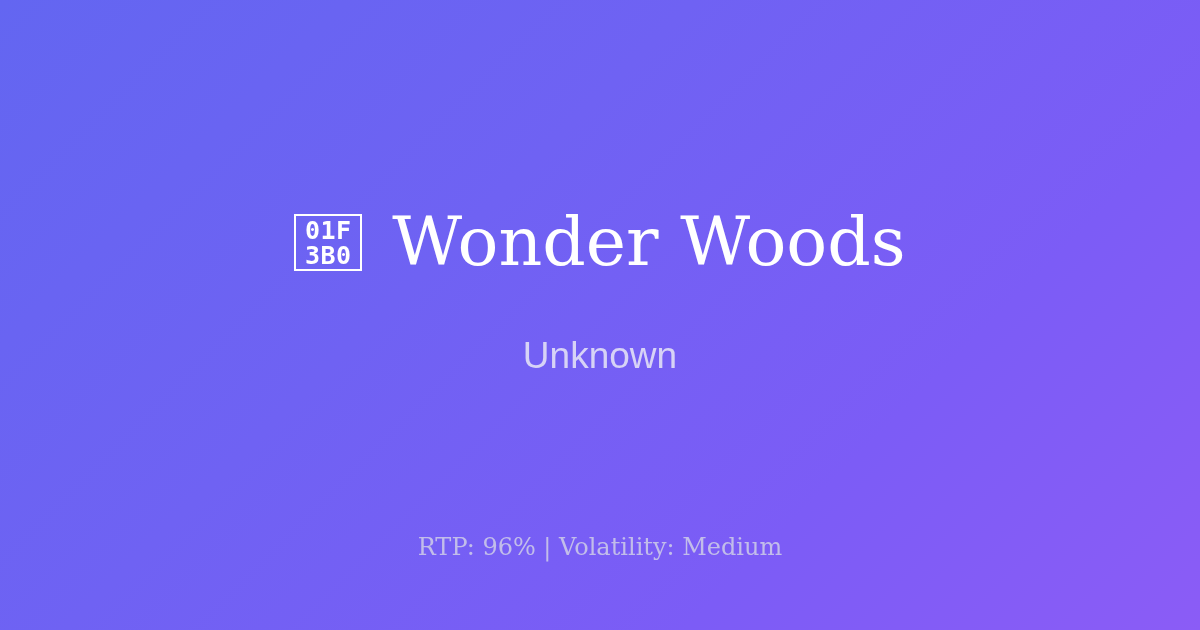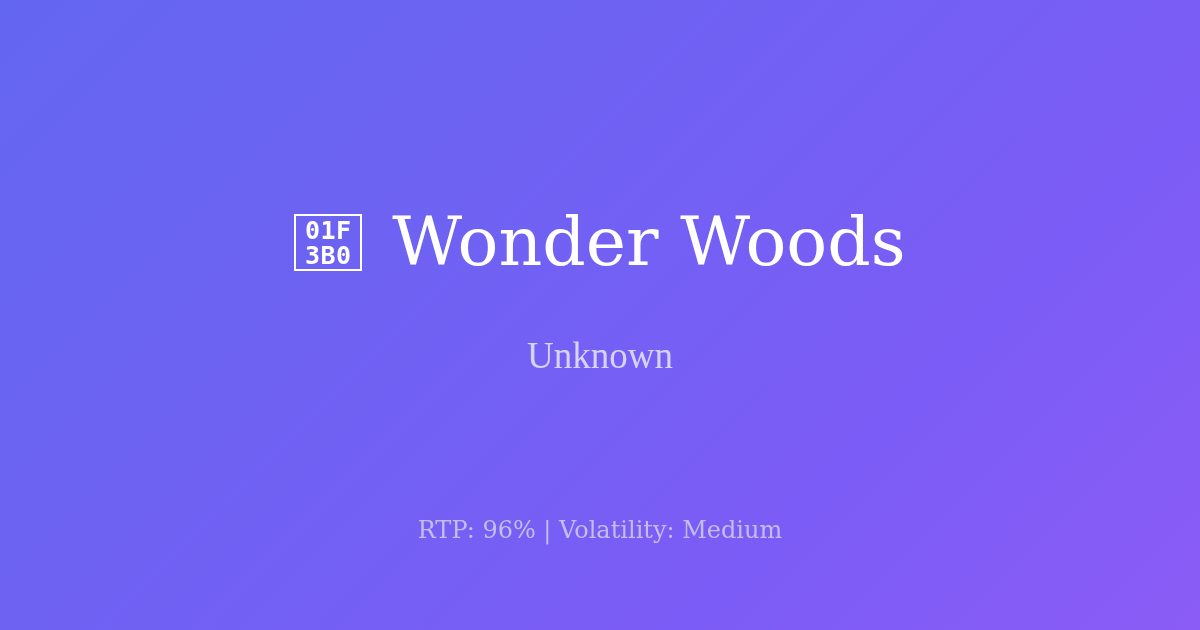--- a/index.html
+++ b/index.html
@@ -78,38 +78,38 @@
     font-weight: 400;
     color: #ffffff;
     line-height: 1.06;
     letter-spacing: 0px;
     white-space: nowrap;
     margin: 0;
     padding: 0;
   }
 
   .og-subtitle {
-    font-family: Liberation Serif, serif;
+    font-family: Liberation Sans, sans-serif;
     font-size: 37px;
     font-weight: 400;
     color: #d7d3f6;
     line-height: 1.2;
     margin: 0;
     padding: 0;
     margin-top: 56px;
     text-align: center;
     white-space: nowrap;
   }
 
   
   .og-footer {
     position: absolute;
     left: 0;
     right: 0;
-    bottom: 85px;
+    bottom: 68px;
     text-align: center;
   }
 
   .og-footer-text {
     font-family: "DejaVu Serif", "Liberation Serif", serif;
     font-size: 24px;
     font-weight: 400;
     color: #c2bdea;
     line-height: 1.2;
     white-space: nowrap;

